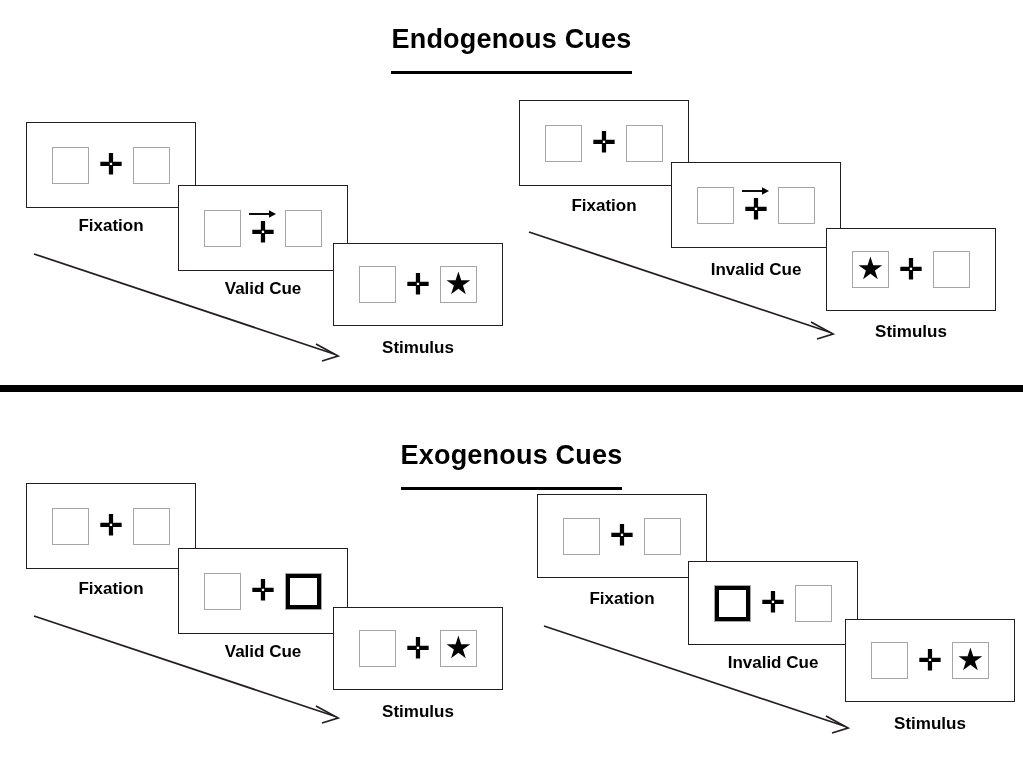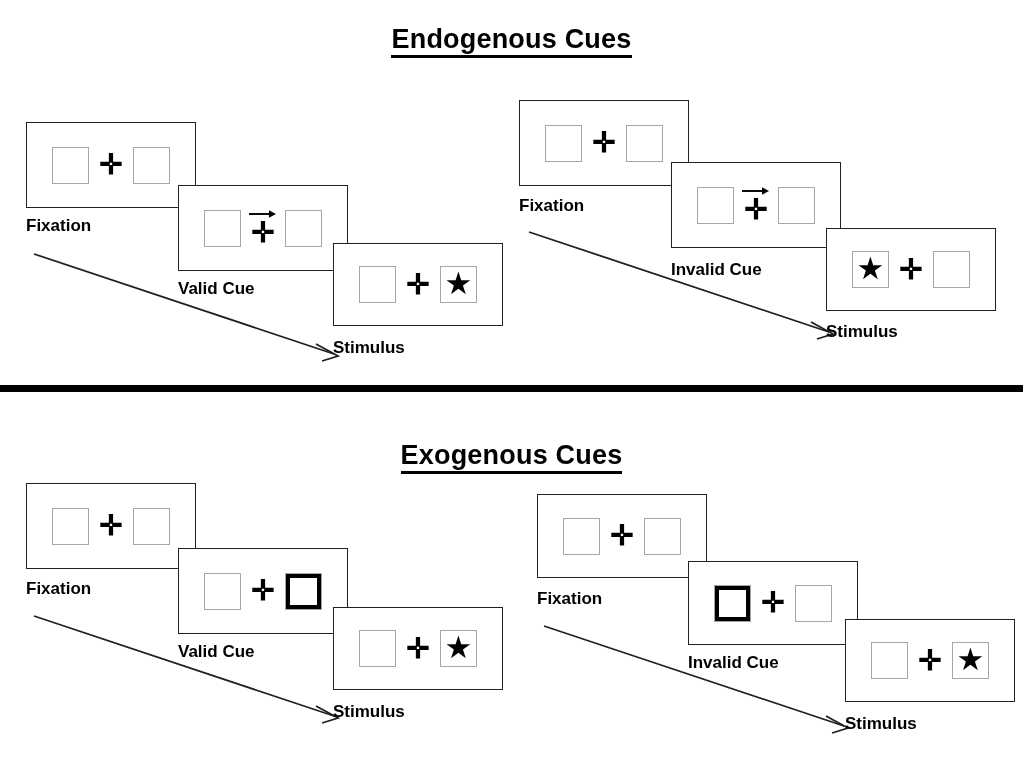--- a/index.html
+++ b/index.html
@@ -21,21 +21,21 @@
     position: absolute;
     width: 100%;
     left: 0;
     text-align: center;
     font-size: 27px;
     font-weight: bold;
     letter-spacing: 0.2px;
   }
   .section-title span {
     border-bottom: 3px solid #000;
-    padding-bottom: 1px;
+    padding-bottom: 17px;
   }
 
   
   .divider {
     position: absolute;
     left: 0;
     width: 1023px;
     height: 7px;
     background: #000000;
   }
@@ -111,20 +111,21 @@
     top: 4px;
     transform: translateX(-50%);
   }
 
   
   .caption {
     position: absolute;
     font-size: 17px;
     font-weight: bold;
     white-space: nowrap;
+    text-align: center;
   }
 
   
   .time-arrow {
     position: absolute;
     overflow: visible;
   }
 </style>
 </head>
 <body>

